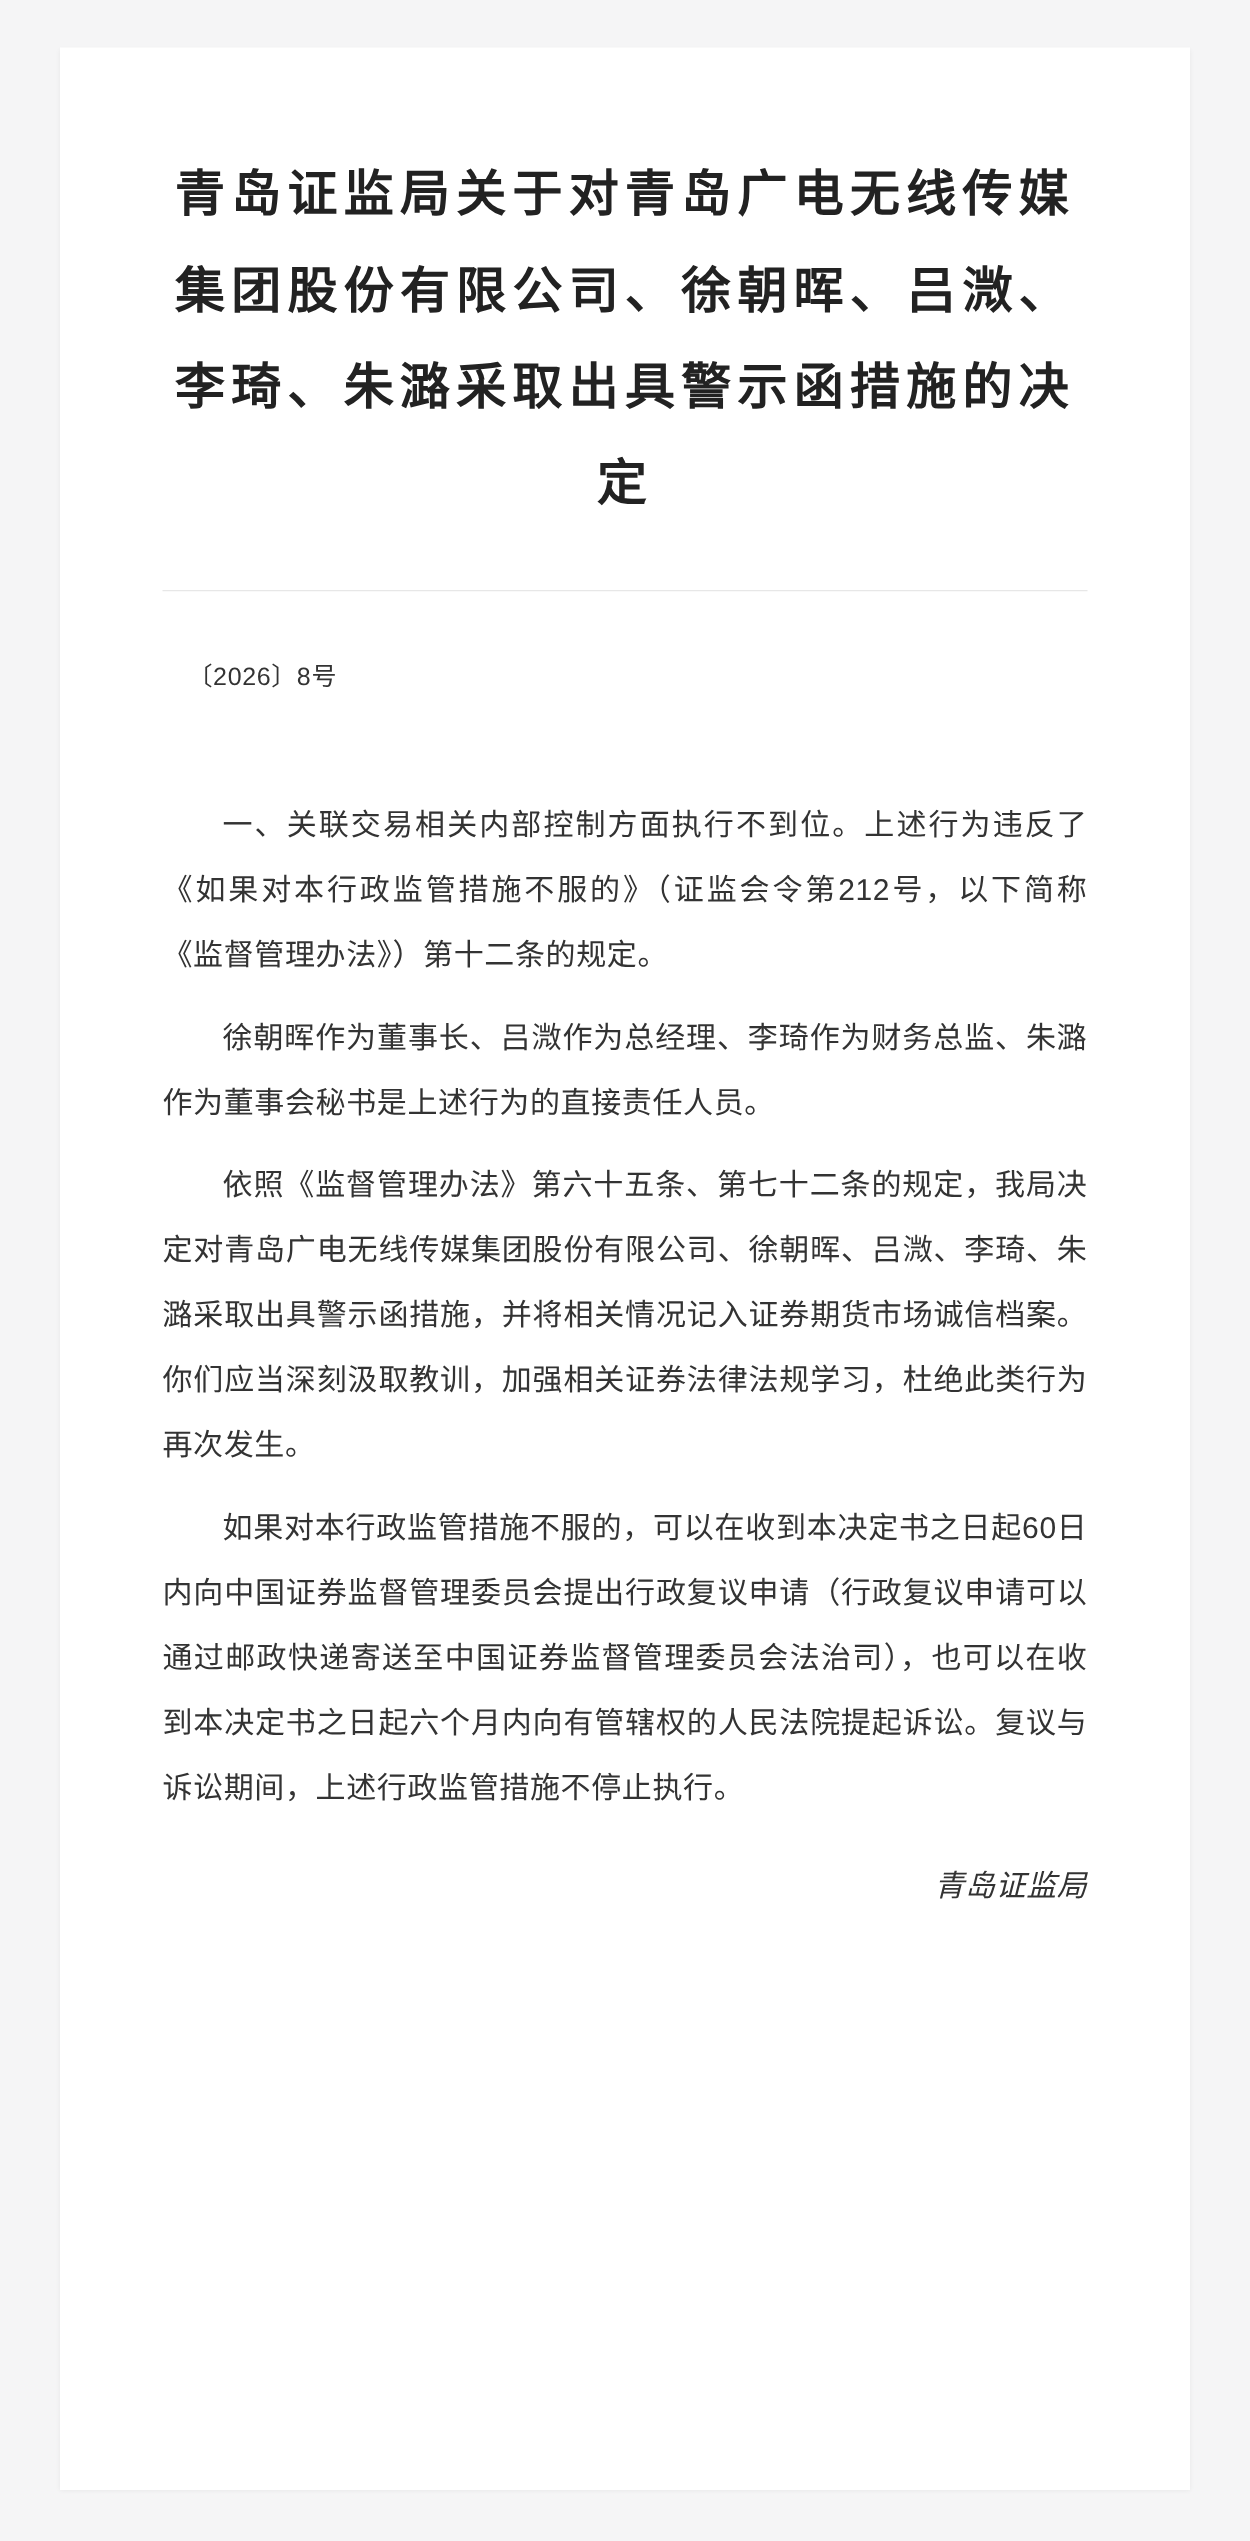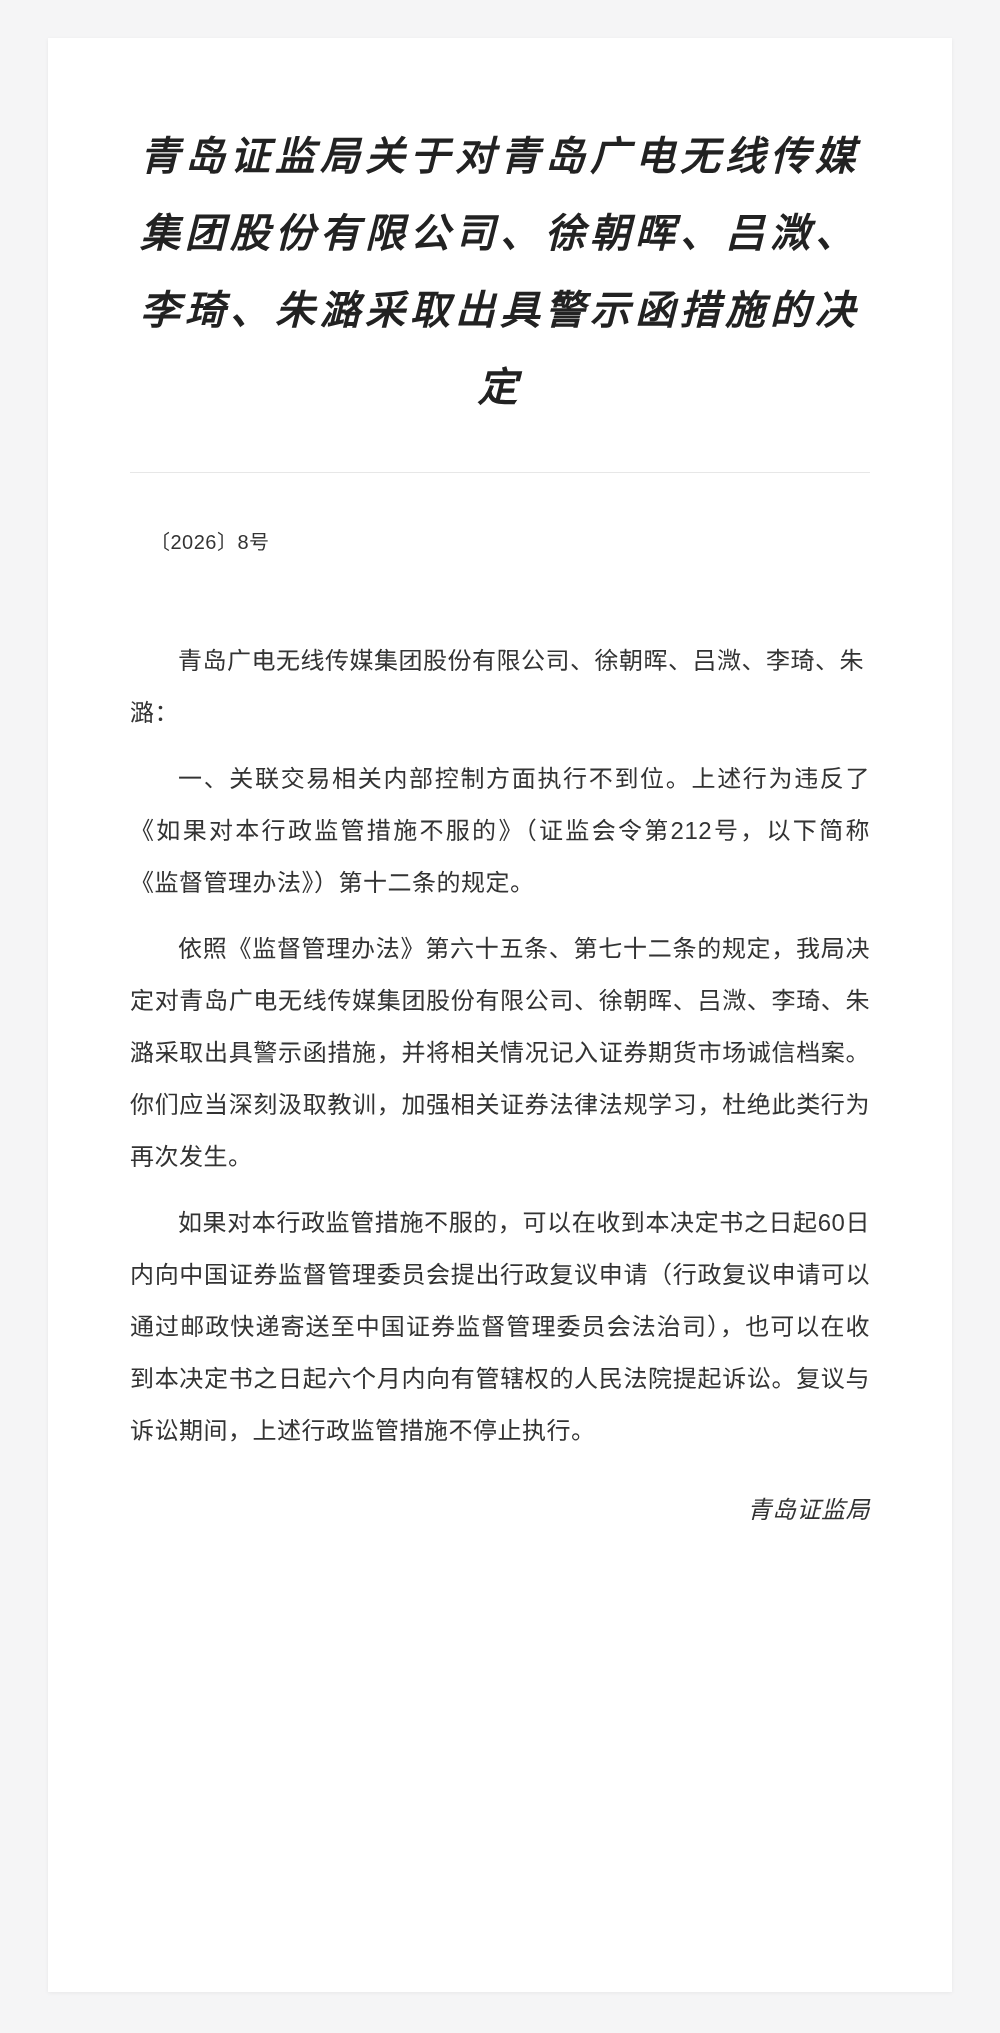--- a/index.html
+++ b/index.html
@@ -24,21 +24,20 @@
   }
   h1.doc-title {
     margin: 22px 0 0 0;
     font-size: 40px;
     font-weight: 700;
     color: #222222;
     line-height: 77px;
     letter-spacing: 5px;
     text-align: center;
     word-break: break-all;
-    font-style: italic;
   }
   .title-divider {
     border: none;
     border-top: 1px solid #e7e7e7;
     margin: 46px 0 0 0;
     height: 0;
   }
   .doc-number {
     margin: 52px 0 76px 0;
     font-size: 20px;
@@ -76,27 +75,27 @@
 <body>
 
 <div class="document-card">
 
   <h1 class="doc-title">青岛证监局关于对青岛广电无线传媒集团股份有限公司、徐朝晖、吕溦、李琦、朱潞采取出具警示函措施的决定</h1>
 
   <hr class="title-divider">
 
   <div class="doc-number">〔2026〕8号</div>
 
-  <p class="doc-paragraph addressee">青岛广电无线传媒集团股份有限公司、徐朝晖、吕溦、李琦、朱潞：</p>
 
 
   <p class="doc-paragraph">一、关联交易相关内部控制方面执行不到位。上述行为违反了《如果对本行政监管措施不服的》（证监会令第212号，以下简称《监督管理办法》）第十二条的规定。</p>
 
 
 
+  <p class="doc-paragraph">徐朝晖作为董事长、吕溦作为总经理、李琦作为财务总监、朱潞作为董事会秘书是上述行为的直接责任人员。</p>
 
   <p class="doc-paragraph">依照《监督管理办法》第六十五条、第七十二条的规定，我局决定对青岛广电无线传媒集团股份有限公司、徐朝晖、吕溦、李琦、朱潞采取出具警示函措施，并将相关情况记入证券期货市场诚信档案。你们应当深刻汲取教训，加强相关证券法律法规学习，杜绝此类行为再次发生。</p>
 
   <p class="doc-paragraph">如果对本行政监管措施不服的，可以在收到本决定书之日起60日内向中国证券监督管理委员会提出行政复议申请（行政复议申请可以通过邮政快递寄送至中国证券监督管理委员会法治司），也可以在收到本决定书之日起六个月内向有管辖权的人民法院提起诉讼。复议与诉讼期间，上述行政监管措施不停止执行。</p>
 
   <div class="sign-block">
     <div class="sign-org">青岛证监局</div>
 
   </div>
 

